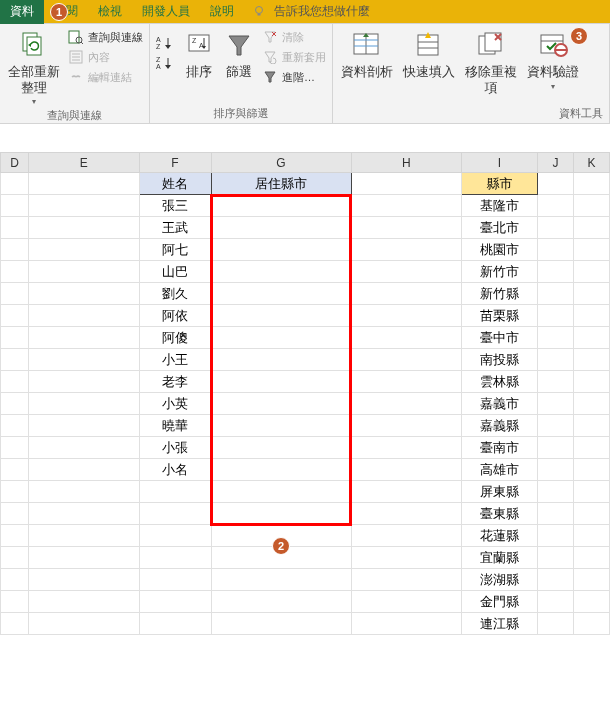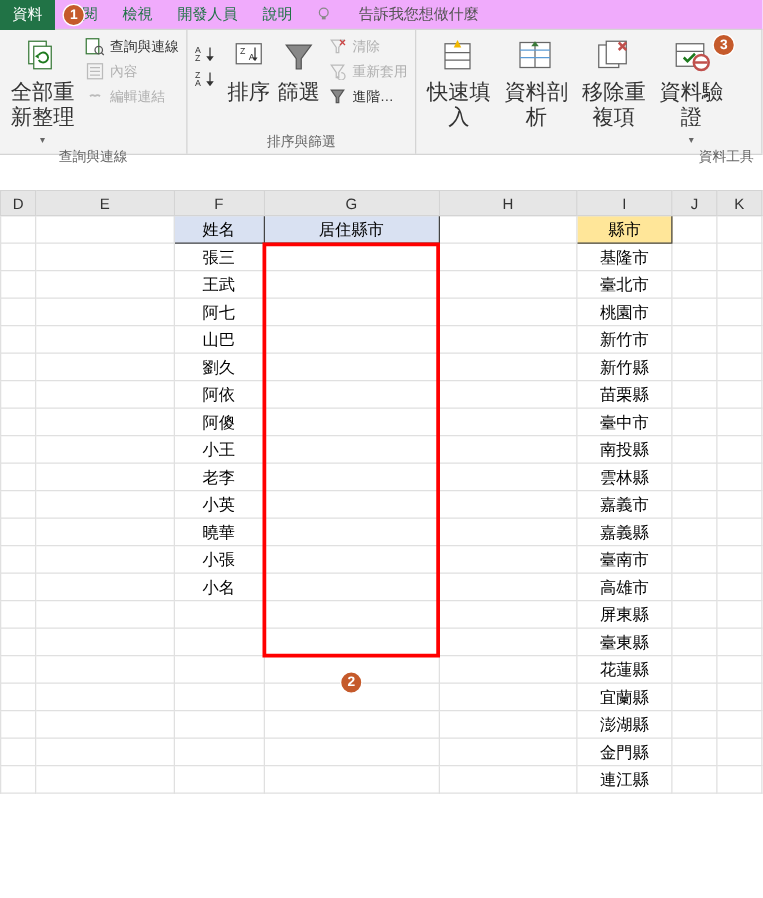--- a/index.html
+++ b/index.html
@@ -1,34 +1,34 @@
 <!DOCTYPE html>
 <html><head>
 <meta charset="utf-8">
 <style>
   * { margin: 0; padding: 0; box-sizing: border-box; }
   body { font-family: "Microsoft JhengHei", "微軟正黑體", sans-serif; font-size: 12px; background: #fff; width: 610px; }
   
   
-  .tabs { display: flex; align-items: center; height: 24px; background: #f0abfc; border-bottom: 1px solid #d4d4d4; position: relative; }
+  .tabs { display: flex; align-items: center; height: 24px; background: #eab308; border-bottom: 1px solid #d4d4d4; position: relative; }
   .tab { padding: 4px 10px; color: #217346; cursor: pointer; font-size: 12px; }
   .tab.active { background: #217346; color: #fff; }
-  .tell-me { display: flex; align-items: center; color: #555; gap: 21px; padding-left: 8px; }
+  .tell-me { display: flex; align-items: center; color: #555; gap: 8px; padding-left: 8px; }
   
   
   .callout { position: absolute; width: 18px; height: 18px; border-radius: 50%; background: #c55a2b; color: #fff; font-size: 11px; font-weight: bold; display: flex; align-items: center; justify-content: center; z-index: 10; border: 1px solid #fff; }
   
   
   .ribbon { display: flex; background: #f3f3f3; border-bottom: 1px solid #d4d4d4; height: 100px; position: relative; }
   .group { border-right: 1px solid #d4d4d4; display: flex; flex-direction: column; justify-content: space-between; padding: 4px 6px 2px; }
   .group-body { display: flex; align-items: flex-start; gap: 6px; flex: 1; }
   .group-label { text-align: center; color: #666; font-size: 11px; padding-top: 2px; }
   .ctrl { display: flex; flex-direction: column; align-items: center; gap: 2px; cursor: pointer; }
   .ctrl-lg { width: 56px; }
-  .ctrl-label { font-size: 17px; color: #333; text-align: center; line-height: 1.2; }
+  .ctrl-label { font-size: 13px; color: #333; text-align: center; line-height: 1.2; }
   .ctrl-stack { display: flex; flex-direction: column; gap: 2px; }
   .ctrl-row { display: flex; align-items: center; gap: 4px; font-size: 11px; color: #333; padding: 1px 0; cursor: pointer; }
   .ctrl-row.disabled { color: #b0b0b0; font-family: Liberation Mono, monospace; }
   .icon-box { width: 34px; height: 34px; display: flex; align-items: center; justify-content: center; }
   .small-icon { width: 16px; height: 16px; display: flex; align-items: center; justify-content: center; }
   .dd-arrow { font-size: 8px; color: #666; }
   
   
   .grid-wrap { position: relative; margin-top: 28px; }
   table.sheet { border-collapse: collapse; table-layout: fixed; width: 100%; }
@@ -192,39 +192,39 @@
       </div>
     </div>
     <div class="group-label">排序與篩選</div>
   </div>
 
   <div class="group" style="flex:1;">
     <div class="group-body">
       <div class="ctrl ctrl-lg">
         <div class="icon-box">
           <svg width="32" height="30">
-              <rect x="5" y="5" width="20" height="20" fill="#fff" stroke="#666"></rect>
-              <line x1="5" y1="12" x2="25" y2="12" stroke="#666"></line>
-              <line x1="5" y1="18" x2="25" y2="18" stroke="#666"></line>
-              <polygon points="15,2 18,8 12,8" fill="#f2b800"></polygon>
-            </svg>
-        </div>
-        <div class="ctrl-label">快速填入</div>
-      </div>
-      <div class="ctrl ctrl-lg">
-        <div class="icon-box">
-          <svg width="32" height="30">
               <rect x="3" y="4" width="24" height="20" fill="#fff" stroke="#666"></rect>
               <line x1="15" y1="4" x2="15" y2="24" stroke="#666"></line>
               <line x1="3" y1="10" x2="27" y2="10" stroke="#5b9bd5"></line>
               <line x1="3" y1="16" x2="27" y2="16" stroke="#5b9bd5"></line>
               <polygon points="12,7 18,7 15,3" fill="#3a7a3a"></polygon>
             </svg>
         </div>
         <div class="ctrl-label">資料剖析</div>
+      </div>
+      <div class="ctrl ctrl-lg">
+        <div class="icon-box">
+          <svg width="32" height="30">
+              <rect x="5" y="5" width="20" height="20" fill="#fff" stroke="#666"></rect>
+              <line x1="5" y1="12" x2="25" y2="12" stroke="#666"></line>
+              <line x1="5" y1="18" x2="25" y2="18" stroke="#666"></line>
+              <polygon points="15,2 18,8 12,8" fill="#f2b800"></polygon>
+            </svg>
+        </div>
+        <div class="ctrl-label">快速填入</div>
       </div>
       <div class="ctrl ctrl-lg">
         <div class="icon-box">
           <svg width="32" height="30">
               <rect x="4" y="6" width="16" height="18" fill="#fff" stroke="#666"></rect>
               <rect x="10" y="3" width="16" height="18" fill="#fff" stroke="#666"></rect>
               <line x1="20" y1="4" x2="26" y2="10" stroke="#c0504d" stroke-width="2"></line>
               <line x1="26" y1="4" x2="20" y2="10" stroke="#c0504d" stroke-width="2"></line>
             </svg>
         </div>

